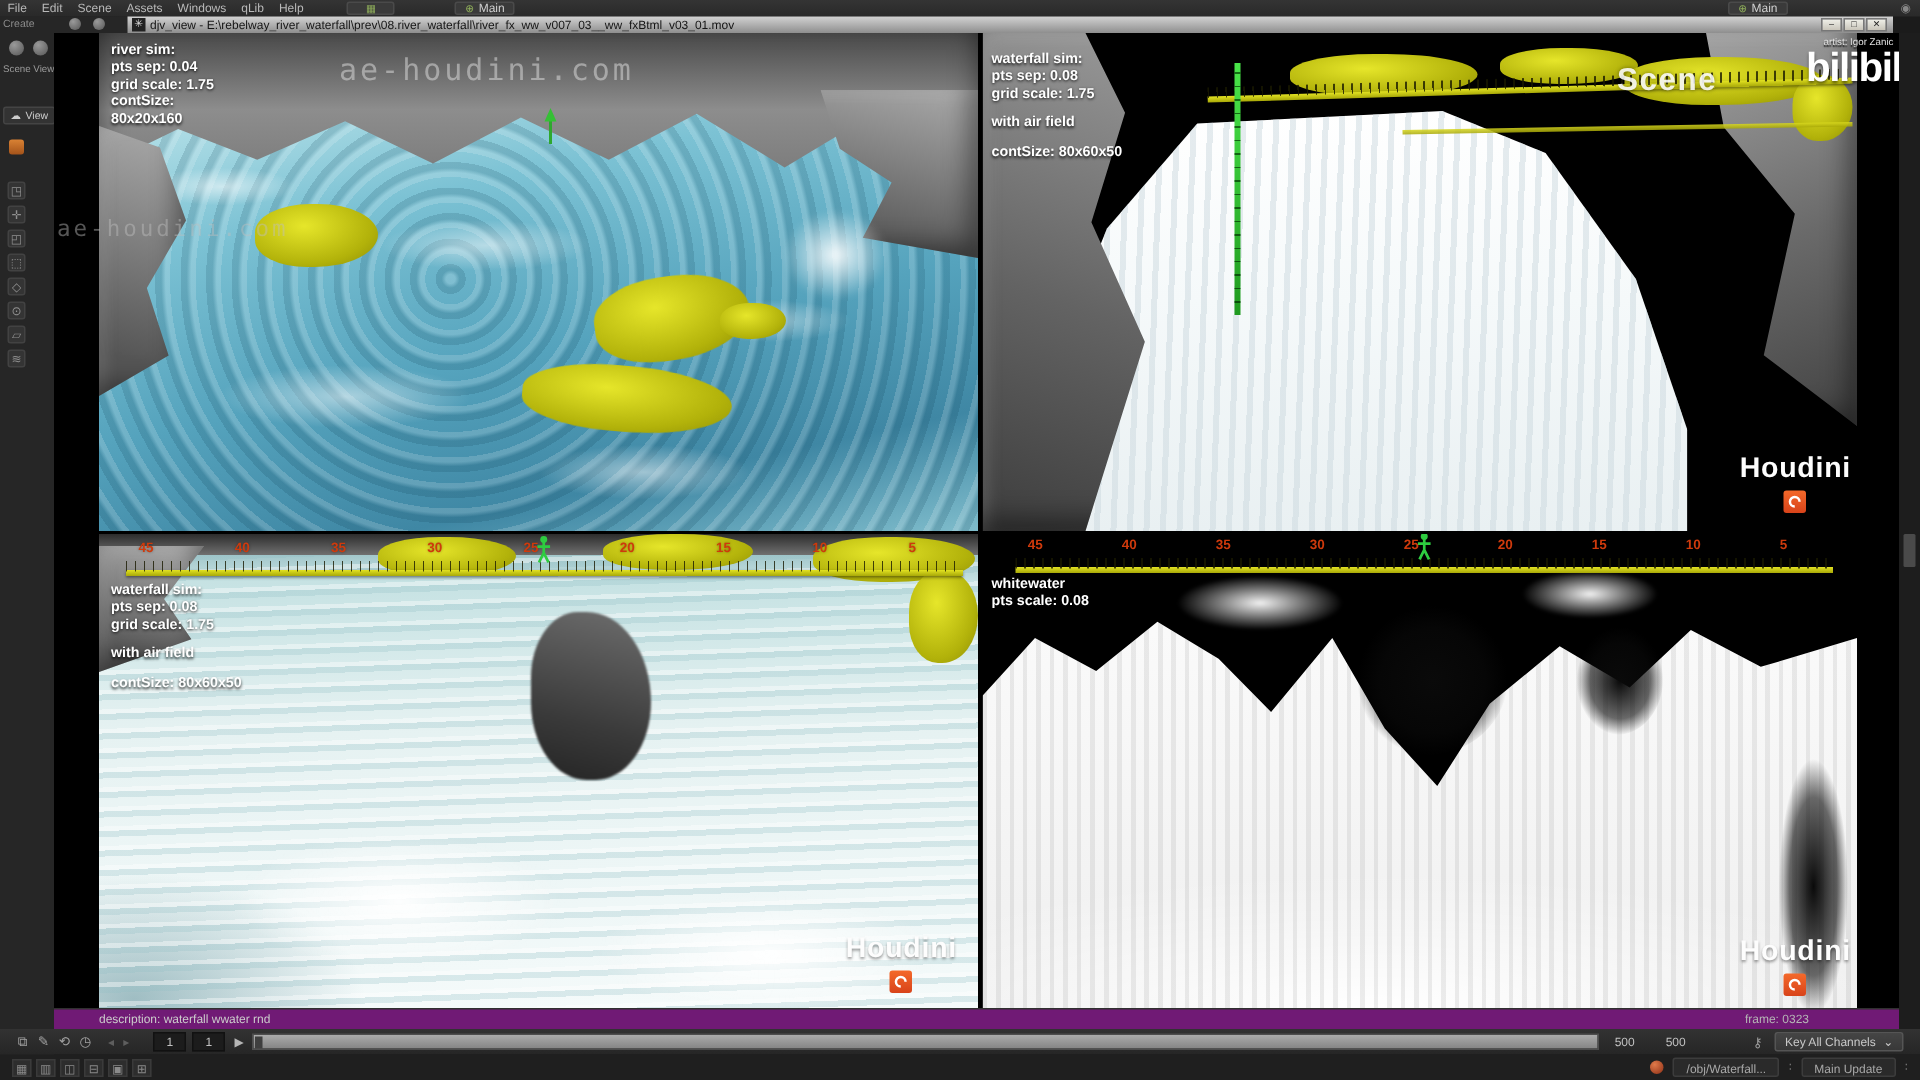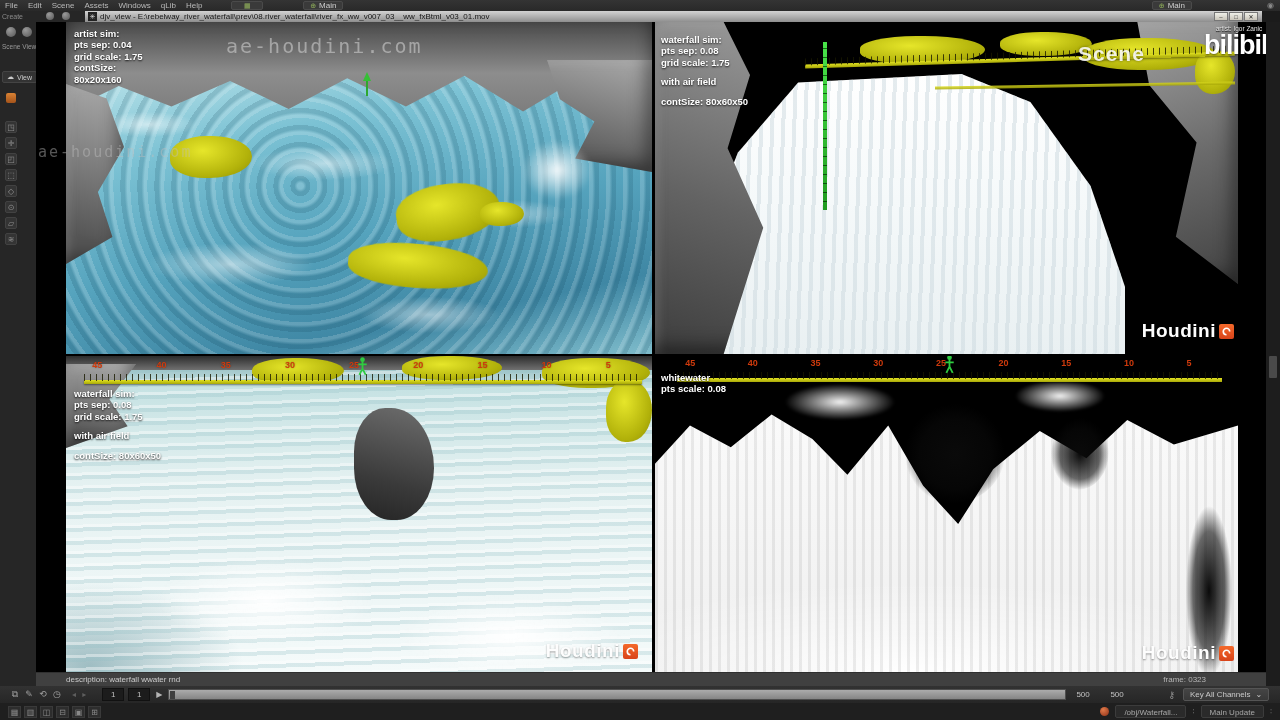--- a/index.html
+++ b/index.html
@@ -56,35 +56,35 @@
   .tb-btns { display:flex; gap:1px; margin-right:4px; }
   .tb-btn { width:14px; height:9px; background:linear-gradient(#efefe8,#c9c5ba); border:1px solid #777; color:#222; font-size:6px; line-height:8px; text-align:center; }
 
   .viewport { position:absolute; left:36px; top:22px; width:1230px; height:664px; background:#000; z-index:5; overflow:hidden; }
   .quad { position:absolute; overflow:hidden; background:#000; }
   .q-tl { left:30px;  top:0;     width:586px; height:332px; }
   .q-tr { left:619px; top:0;     width:583px; height:332px; }
   .q-bl { left:30px;  top:334px; width:586px; height:316px; }
   .q-br { left:619px; top:334px; width:583px; height:316px; }
 
-  .descbar { position:absolute; left:0; top:650px; width:1230px; height:14px; background:#404040; border-top:1px solid #303030; display:flex; align-items:center; }
+  .descbar { position:absolute; left:0; top:650px; width:1230px; height:14px; background:#701a75; border-top:1px solid #303030; display:flex; align-items:center; }
   .desc-txt { font-size:8px; color:#cccccc; margin-left:30px; }
   .frame-txt { font-size:8px; color:#b5b5b5; margin-left:auto; margin-right:60px; }
 
   
   .ovl { position:absolute; color:#fff; font-weight:bold; font-size:9.5px; line-height:1.2; text-shadow:0 1px 2px rgba(0,0,0,.85); z-index:9; }
   .ovl .gap { margin-top:8px; }
 
   
   .wm-mono { position:absolute; font-family:"DejaVu Sans Mono",monospace; color:rgba(215,215,215,.55); z-index:8; letter-spacing:2px; }
   .liuvfx { position:absolute; left:423px; top:20px; font-size:21px; font-weight:bold; color:rgba(255,255,255,.88); letter-spacing:1px; z-index:9; text-shadow:0 0 3px rgba(0,0,0,.4); }
   .bili-wrap { position:absolute; left:1150px; top:3px; width:106px; text-align:center; z-index:9; }
   .bili-artist { font-size:6.5px; color:#e3e3e3; text-shadow:0 1px 1px #000; }
   .bili-logo { font-size:27px; font-weight:800; color:#fff; letter-spacing:-1px; text-shadow:0 1px 2px rgba(0,0,0,.5); line-height:1; }
-  .hlogo { position:absolute; display:flex; align-items:center; gap:3px; z-index:9; }
+  .hlogo { position:absolute; display:flex; align-items:center; gap:3px; z-index:9;flex-direction:column; }
   .hlogo-text { font-size:19px; font-weight:bold; color:#fdfdfd; letter-spacing:.5px; text-shadow:0 1px 2px rgba(0,0,0,.4); }
   .hlogo-box { width:15px; height:15px; background:linear-gradient(#f4692a,#d8431a); border-radius:2px; display:flex; align-items:center; justify-content:center; }
 
   
   .ruler { position:absolute; height:22px; z-index:8; }
   .rbar { position:absolute; left:0; right:0; bottom:2px; height:4px; background:linear-gradient(#e2e222,#a8a808); box-shadow:0 1px 2px rgba(0,0,0,.45); }
   .rbar::before { content:""; position:absolute; left:0; right:0; bottom:3px; height:7px; background:repeating-linear-gradient(90deg,rgba(25,25,0,.8) 0 1px,transparent 1px 6px); }
   .rnum { position:absolute; top:-4px; font-size:9px; font-weight:bold; color:#cf3a0c; text-shadow:0 0 2px rgba(0,0,0,.35); }
   .n1{left:1.5%}.n2{left:13%}.n3{left:24.5%}.n4{left:36%}.n5{left:47.5%}.n6{left:59%}.n7{left:70.5%}.n8{left:82%}.n9{left:93.5%}
   .figure { position:absolute; left:49%; top:-7px; }
@@ -263,21 +263,21 @@
       <div class="tl-rapid"></div>
       <div class="yblob" style="left:104px;top:114px;width:82px;height:42px"></div>
       <div class="yblob" style="left:330px;top:162px;width:104px;height:56px;transform:rotate(-8deg)"></div>
       <div class="yblob" style="left:282px;top:222px;width:140px;height:44px;transform:rotate(5deg)"></div>
       <div class="yblob" style="left:414px;top:180px;width:44px;height:24px"></div>
       <svg class="sapling" width="14" height="24" viewBox="0 0 14 24">
         <path d="M7 24 L7 8" stroke="#2ea82e" stroke-width="2"></path>
         <path d="M7 0 L11 9 L3 9 Z" fill="#35c035"></path>
       </svg>
       <div class="ovl" style="left:8px;top:6px">
-        <div>artist sim:</div>
+        <div>river sim:</div>
         <div>pts sep: 0.04</div>
         <div>grid scale: 1.75</div>
         <div>contSize:</div>
         <div>80x20x160</div>
       </div>
       <div class="wm-mono" style="left:160px;top:12px;font-size:20px">ae-houdini.com</div>
     </div>
 
     <div class="quad q-tr">
       <div class="tr-fall"></div>
@@ -375,21 +375,21 @@
         <span class="rnum n6">20</span>
         <span class="rnum n7">15</span>
         <span class="rnum n8">10</span>
         <span class="rnum n9">5</span>
         <div class="rbar"></div>
         <svg class="figure" width="11" height="19" viewBox="0 0 10 18">
           <circle cx="5" cy="2.5" r="2.2" fill="#2ecc40"></circle>
           <path d="M5 4 L5 11 M1 7 L9 7 M5 11 L2 17 M5 11 L8 17" stroke="#2ecc40" stroke-width="1.7" fill="none"></path>
         </svg>
       </div>
-      <div class="ovl" style="left:6px;top:16px">
+      <div class="ovl" style="left:6px;top:28px">
         <div>whitewater</div>
         <div>pts scale: 0.08</div>
       </div>
       <div class="hlogo" style="right:4px;bottom:8px">
         <span class="hlogo-text">Houdini</span>
         <span class="hlogo-box">
           <svg width="11" height="11" viewBox="0 0 12 12">
               <path d="M9.5 6 A3.5 3.5 0 1 0 6 9.5" fill="none" stroke="#fff" stroke-width="1.8"></path>
             </svg>
         </span>

